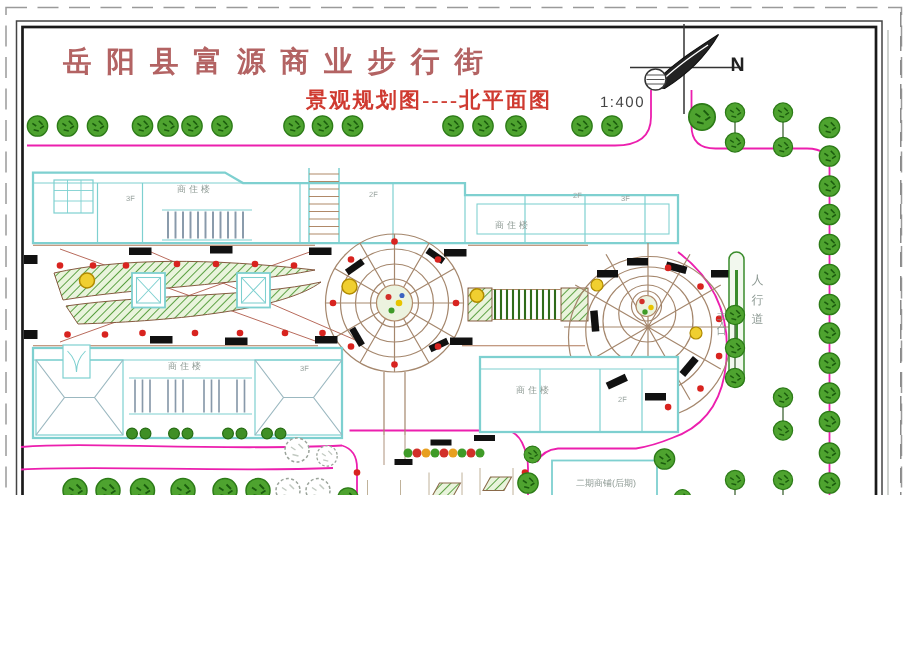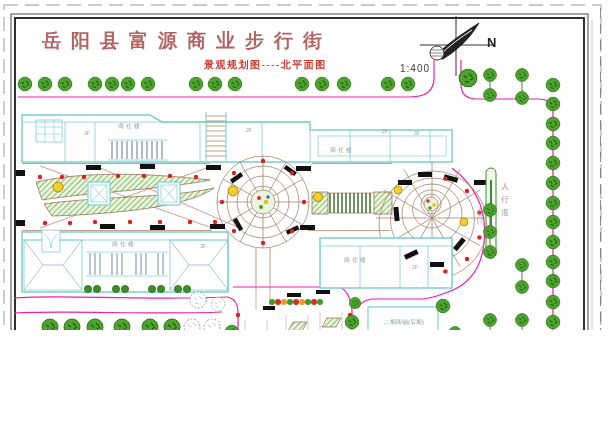--- a/index.html
+++ b/index.html
@@ -1,21 +1,21 @@
 <!DOCTYPE html>
 <html><head>
 <meta charset="utf-8">
 <style>
   html,body{margin:0;padding:0;background:#fff;}
   .sheet{position:relative;width:610px;height:330px;background:#fff;overflow:hidden;
          font-family:"Liberation Sans",sans-serif;}
   .abs{position:absolute;white-space:nowrap;}
   .plan-title{left:42px;top:28px;font-size:19px;font-weight:bold;letter-spacing:10px;
               color:#b36363;font-family:"Liberation Serif",serif;}
-  .plan-subtitle{left:204px;top:58px;font-size:10px;font-weight:bold;letter-spacing:1.5px;
+  .plan-subtitle{left:204px;top:58px;font-size:14px;font-weight:bold;letter-spacing:1.5px;
                  color:#cf3a30;font-family:"Liberation Serif",serif;}
   .scale-label{left:400px;top:63px;font-size:10px;color:#444;letter-spacing:1px;}
   .north-n{left:487px;top:35px;font-size:13px;font-weight:bold;color:#222;}
   .bldg-label{font-size:6px;color:#8e9a94;letter-spacing:2px;}
   .floor-label{font-size:5px;color:#9aa4a0;}
   .vtext{writing-mode:vertical-rl;text-orientation:upright;color:#8e9a94;}
   .sidewalk{left:498px;top:176px;font-size:8px;letter-spacing:13px;}
   .entrance{left:475px;top:201px;font-size:6.5px;letter-spacing:6px;}
   .phase-label{left:368px;top:318px;width:72px;text-align:center;font-size:6px;color:#8e9a94;}
   .legend-label{left:33px;top:334px;font-size:6.5px;color:#7a8484;}

